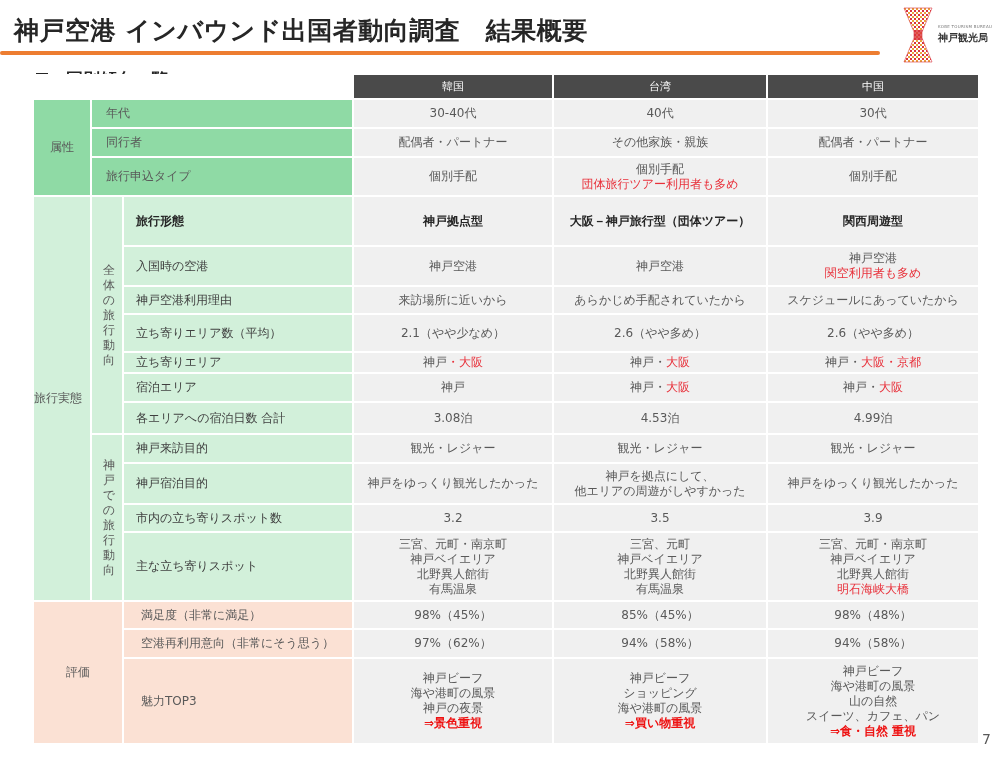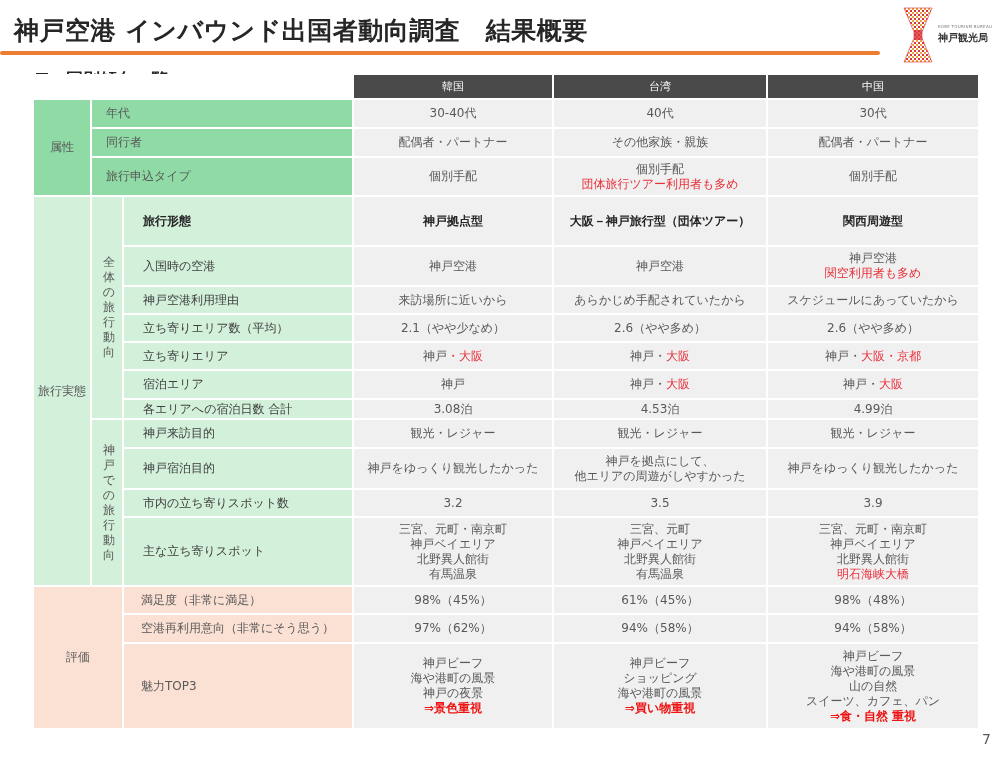--- a/index.html
+++ b/index.html
@@ -16,24 +16,24 @@
   .section-title .sq { display: inline-block; width: 12px; height: 12px; background: #262626; margin-right: 18px; vertical-align: 0px; }
 
   .page-num { position: absolute; left: 982px; top: 731px; font-size: 14px; color: #595959; }
 
   table.grid { position: absolute; left: 32px; top: 73px; border-collapse: collapse; table-layout: fixed; width: 946px; }
   table.grid td, table.grid th { border: 2px solid #ffffff; font-size: 12px; line-height: 15px; vertical-align: middle; }
   table.grid th.country { background: #4a4a4a; color: #ffffff; font-weight: normal; height: 25px; text-align: center; font-size: 11px; }
   table.grid th.blank { background: #ffffff; border: none; }
   td.attr-cat { background: #8fdaa5; text-align: center; color: #595959; }
   td.attr-label { background: #8fdaa5; padding-left: 14px; color: #595959; }
-  td.trip-cat { background: #d2f0da; text-align: center; color: #595959; }
+  td.trip-cat { background: #d2f0da; text-align: left; color: #595959; }
   td.trip-sub { background: #d2f0da; text-align: center; color: #595959; padding: 0 10px; }
   td.trip-sub .vert { display: inline-block; width: 14px; font-size: 12px; line-height: 15px; word-break: break-all; }
-  td.trip-label { background: #d2f0da; padding-left: 19px; color: #3f3f3f; margin-top: 44px; }
+  td.trip-label { background: #d2f0da; padding-left: 12px; color: #3f3f3f; margin-top: 44px; }
   td.trip-label.bold { font-weight: bold; color: #262626; }
   td.eval-cat { background: #fbe1d4; text-align: center; color: #595959; }
   td.eval-label { background: #fbe1d4; padding-left: 17px; color: #595959; }
   td.val { background: #f0f0f0; text-align: center; color: #595959; }
   td.val.bold { font-weight: bold; color: #262626; }
   .red { color: #e8303a; }
   .red-bold { color: #ee1111; font-weight: bold; }
   .line { display: block; }
 </style>
 </head>
@@ -116,39 +116,39 @@
       <span class="line">神戸空港</span>
       <span class="line red">関空利用者も多め</span>
     </td>
   </tr>
   <tr style="height:28px">
     <td class="trip-label">神戸空港利用理由</td>
     <td class="val">来訪場所に近いから</td>
     <td class="val">あらかじめ手配されていたから</td>
     <td class="val">スケジュールにあっていたから</td>
   </tr>
-  <tr style="height:28px">
+  <tr style="height:38px">
     <td class="trip-label">立ち寄りエリア数（平均）</td>
     <td class="val">2.1（やや少なめ）</td>
     <td class="val red">2.6（やや多め）</td>
     <td class="val red">2.6（やや多め）</td>
   </tr>
-  <tr style="height:28px">
+  <tr style="height:21px">
     <td class="trip-label">立ち寄りエリア</td>
     <td class="val"><span>神戸</span><span class="red">・</span><span class="red">大阪</span></td>
     <td class="val"><span>神戸</span><span>・</span><span class="red">大阪</span></td>
     <td class="val"><span>神戸</span><span>・</span><span class="red">大阪</span><span class="red">・</span><span class="red">京都</span></td>
   </tr>
   <tr style="height:29px">
     <td class="trip-label">宿泊エリア</td>
     <td class="val">神戸</td>
     <td class="val"><span>神戸</span><span>・</span><span class="red">大阪</span></td>
     <td class="val"><span>神戸</span><span>・</span><span class="red">大阪</span></td>
   </tr>
-  <tr style="height:20px">
+  <tr style="height:32px">
     <td class="trip-label">各エリアへの宿泊日数 合計</td>
     <td class="val">3.08泊</td>
     <td class="val">4.53泊</td>
     <td class="val">4.99泊</td>
   </tr>
 
   <tr style="height:29px">
     <td class="trip-sub" rowspan="4"><span class="vert">神戸での旅行動向</span></td>
     <td class="trip-label">神戸来訪目的</td>
     <td class="val">観光・レジャー</td>
@@ -189,21 +189,21 @@
       <span class="line">神戸ベイエリア</span>
       <span class="line">北野異人館街</span>
       <span class="line red">明石海峡大橋</span>
     </td>
   </tr>
 
   <tr style="height:28px">
     <td class="eval-cat" rowspan="3" colspan="2">評価</td>
     <td class="eval-label">満足度（非常に満足）</td>
     <td class="val">98%（45%）</td>
-    <td class="val">61%（45%）</td>
+    <td class="val">85%（45%）</td>
     <td class="val">98%（48%）</td>
   </tr>
   <tr style="height:29px">
     <td class="eval-label">空港再利用意向（非常にそう思う）</td>
     <td class="val">97%（62%）</td>
     <td class="val">94%（58%）</td>
     <td class="val">94%（58%）</td>
   </tr>
   <tr style="height:86px">
     <td class="eval-label">魅力TOP3</td>

